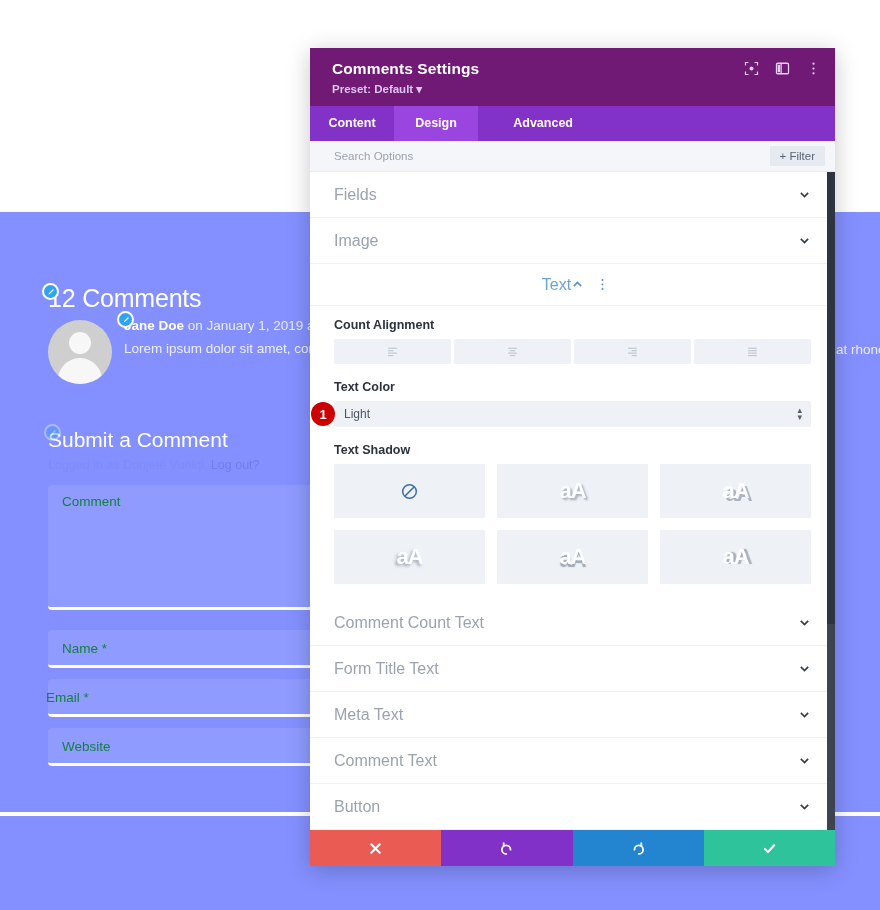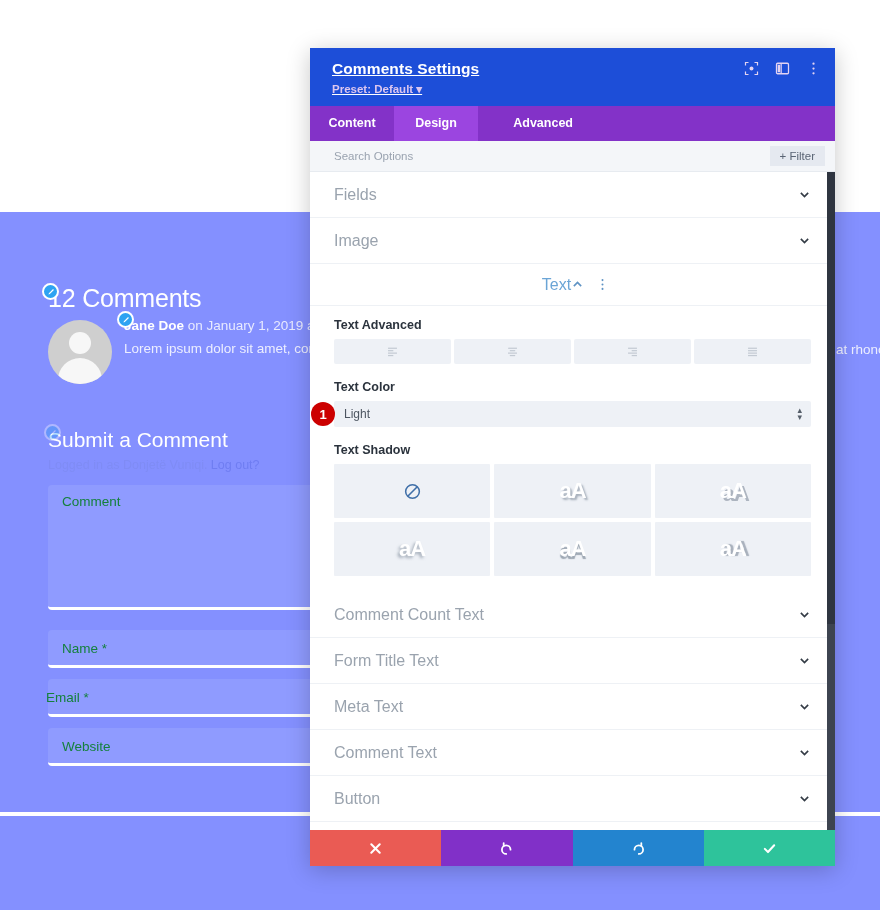--- a/index.html
+++ b/index.html
@@ -99,23 +99,23 @@
   
   .modal {
     position: absolute; left: 310px; top: 48px;
     width: 525px; height: 818px;
     background: #ffffff;
     box-shadow: 0 4px 22px rgba(0,0,0,0.22);
     display: flex; flex-direction: column;
     z-index: 10;
   }
   .modal-header {
-    background: #1d4ed8; color: #fff;
+    background: #701a75; color: #fff;
     padding: 12px 18px 10px 22px;
-    position: relative; flex: 0 0 auto; text-decoration: underline;
+    position: relative; flex: 0 0 auto;
   }
   .modal-title { font-size: 15.5px; font-weight: 700; letter-spacing: .1px; }
   .modal-preset {
     font-size: 11.5px; font-weight: 700; color: #dcc6ef; margin-top: 4px;
   }
   .header-icons {
     position: absolute; right: 14px; top: 13px;
     display: flex; gap: 16px; align-items: center;
   }
   .hicon { width: 15px; height: 15px; color: #e3d3f2; cursor: pointer; }
@@ -202,21 +202,21 @@
 
   .badge-num {
     position: absolute; left: -23px; top: 50%; transform: translateY(-50%);
     width: 24px; height: 24px; border-radius: 50%; background: #cc0000;
     color: #fff; font-size: 13px; font-weight: 700;
     display: flex; align-items: center; justify-content: center; z-index: 20;
   }
 
   .shadow-grid {
     display: grid; grid-template-columns: repeat(3, 1fr);
-    gap: 4px; margin-top: 7px; border-radius: 32px;
+    gap: 12px; margin-top: 7px; border-radius: 32px;
   }
   .shadow-cell {
     background: #eef1f6; height: 54px; border-radius: 1px;
     display: flex; align-items: center; justify-content: center; cursor: pointer;
   }
   .shadow-cell .glyph {
     font-size: 22px; font-weight: 700; color: #ffffff; letter-spacing: -1px;
   }
   .sc1 svg { width: 19px; height: 19px; color: #3f6fa8; display: block; }
   .sc2 .glyph { text-shadow: 2px 2px 2px rgba(120,132,148,.62); }
@@ -362,21 +362,21 @@
               <circle cx="8" cy="2.6" r="1.25"></circle>
                 <circle cx="8" cy="8" r="1.25"></circle>
                 <circle cx="8" cy="13.4" r="1.25"></circle>
             </svg>
           </span>
         </span>
       </div>
 
       <div class="section-body">
 
-        <div class="ctl-label">Text Advanced</div>
+        <div class="ctl-label">Count Alignment</div>
         <div class="align-group">
           <div class="align-btn">
             <svg viewBox="0 0 16 16" fill="none" stroke="currentColor" stroke-width="1.5">
               <line x1="2.5" y1="4" x2="13.5" y2="4"></line>
                 <line x1="2.5" y1="7" x2="9" y2="7"></line>
               <line x1="2.5" y1="10" x2="13.5" y2="10"></line>
                 <line x1="2.5" y1="13" x2="9" y2="13"></line>
             </svg>
           </div>
           <div class="align-btn">

